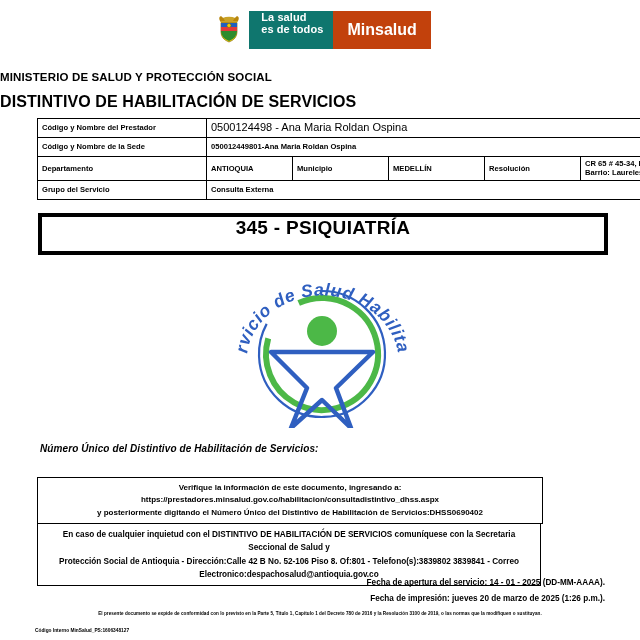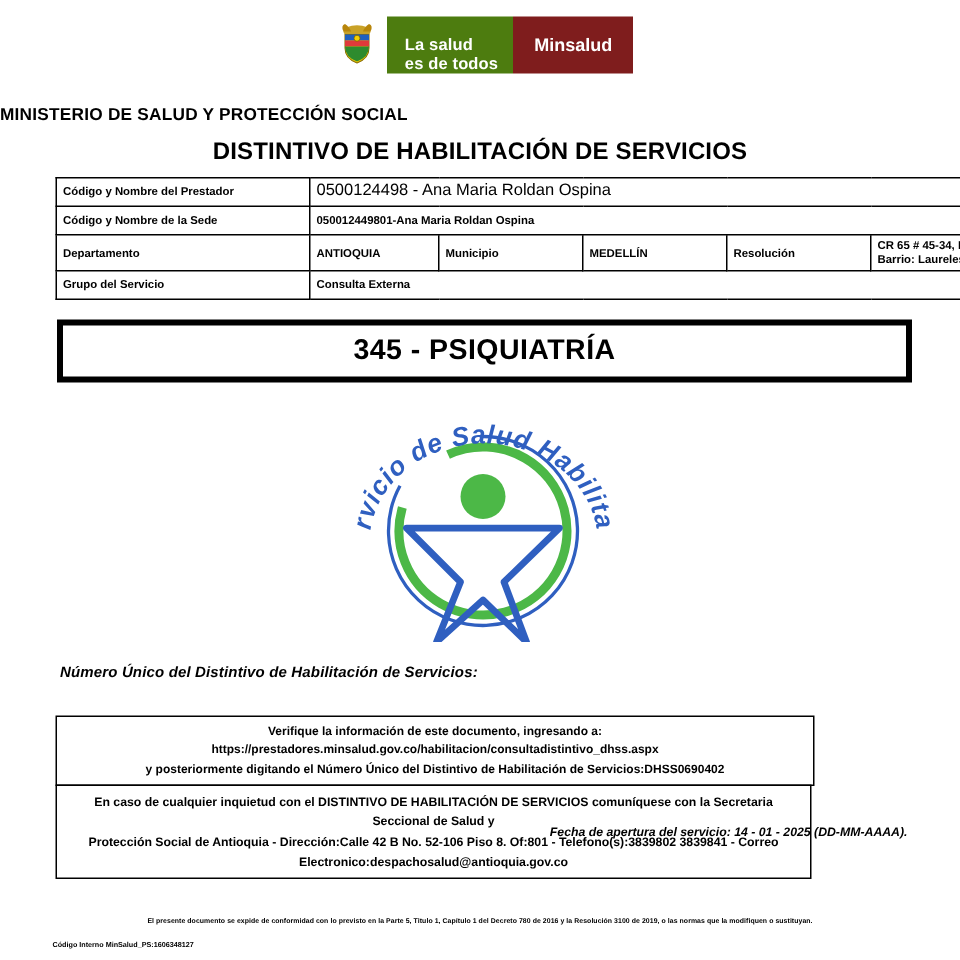--- a/index.html
+++ b/index.html
@@ -36,53 +36,52 @@
     height: 38px;
   }
   .logo-shield {
     width: 40px;
     background: #ffffff;
     display: flex;
     align-items: center;
     justify-content: center;
   }
   .logo-dark {
-    background: #4d7c0f;
+    background: #0f766e;
     color: #ffffff;
     display: flex;
-    align-items: flex-end;
+    align-items: flex-start;
     padding: 0 10px 0 12px;
     font-size: 11px;
     font-weight: bold;
     line-height: 1.12;
     letter-spacing: .1px;
   }
   .logo-light {
-    background: #7f1d1d;
+    background: #c2410c;
     color: #ffffff;
     display: flex;
     align-items: center;
     padding: 0 14px;
-    font-size: 12px;
+    font-size: 16px;
     font-weight: bold;
   }
 
   
   .ministry-title {
     position: absolute;
     top: 71px; left: 0; right: 0;
     text-align: left;
     font-size: 11.5px;
     font-weight: bold;
     letter-spacing: .15px;
   }
   .doc-title {
     position: absolute;
     top: 93px; left: 0; right: 0;
-    text-align: center;
     font-size: 16px;
     font-weight: bold;
     letter-spacing: .1px;
   }
 
   
   .info-table {
     position: absolute;
     left: 37px;
     top: 118px;
@@ -110,21 +109,21 @@
 
   
   .service-banner {
     position: absolute;
     left: 38px;
     top: 213px;
     width: 562px;
     height: 34px;
     border: 4px solid #000000;
     display: flex;
-    align-items: center;
+    align-items: flex-start;
     justify-content: center;
   }
   .service-banner span {
     font-size: 19px;
     font-weight: bold;
     letter-spacing: .3px;
   }
 
   
   .seal {
@@ -184,21 +183,21 @@
   }
 
   
   .date-line {
     position: absolute;
     right: 35px;
     text-align: right;
     font-size: 8.2px;
     font-weight: bold;
   }
-  .date-open   { top: 550px; font-style: italic; }
+  .date-open   { top: 578px; }
   .date-print  { top: 594px; }
 
   
   .fine-print {
     position: absolute;
     left: 0; right: 0;
     top: 611px;
     text-align: center;
     font-size: 4.6px;
     font-weight: bold;
@@ -313,17 +312,18 @@
     <div>y posteriormente digitando el Número Único del Distintivo de Habilitación de Servicios:DHSS0690402</div>
   </div>
 
   <div class="note-box note-contact">
     <div>En caso de cualquier inquietud con el DISTINTIVO DE HABILITACIÓN DE SERVICIOS comuníquese con la Secretaria Seccional de Salud y</div>
     <div>Protección Social de Antioquia - Dirección:Calle 42 B No. 52-106 Piso 8. Of:801 - Telefono(s):3839802 3839841 - Correo</div>
     <div>Electronico:despachosalud@antioquia.gov.co</div>
   </div>
 
   <div class="date-line date-open">Fecha de apertura del servicio: 14 - 01 - 2025 (DD-MM-AAAA).</div>
+  <div class="date-line date-print">Fecha de impresión: jueves 20 de marzo de 2025 (1:26 p.m.).</div>
 
   <div class="fine-print">El presente documento se expide de conformidad con lo previsto en la Parte 5, Titulo 1, Capítulo 1 del Decreto 780 de 2016 y la Resolución 3100 de 2019, o las normas que la modifiquen o sustituyan.</div>
   <div class="internal-code">Código Interno MinSalud_PS:1606348127</div>
 
 </div>
 
 </body></html>

